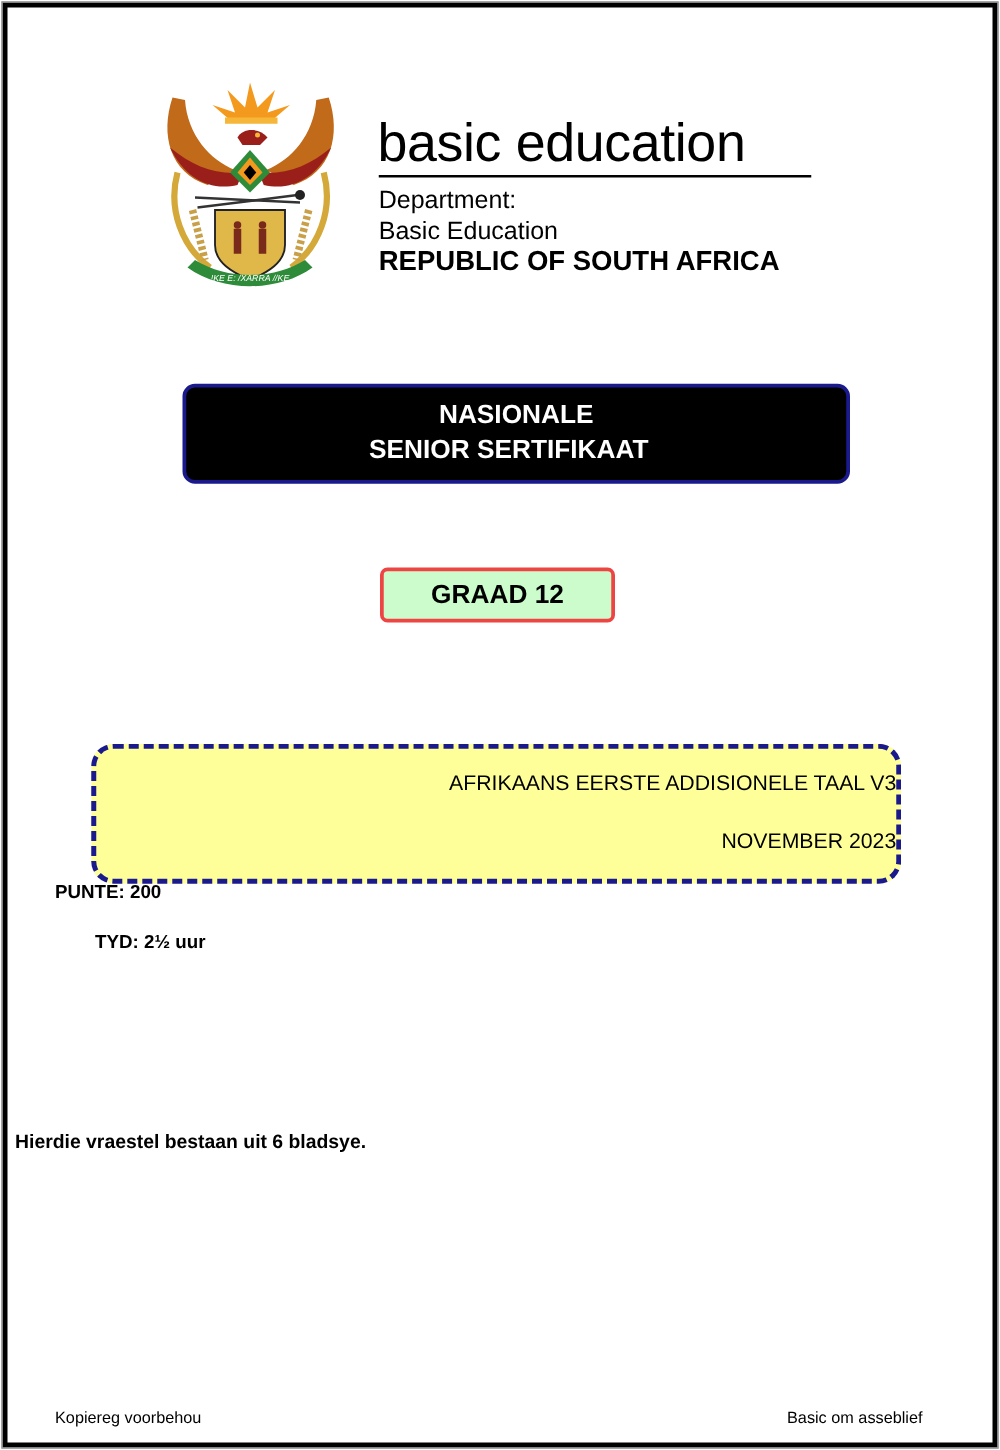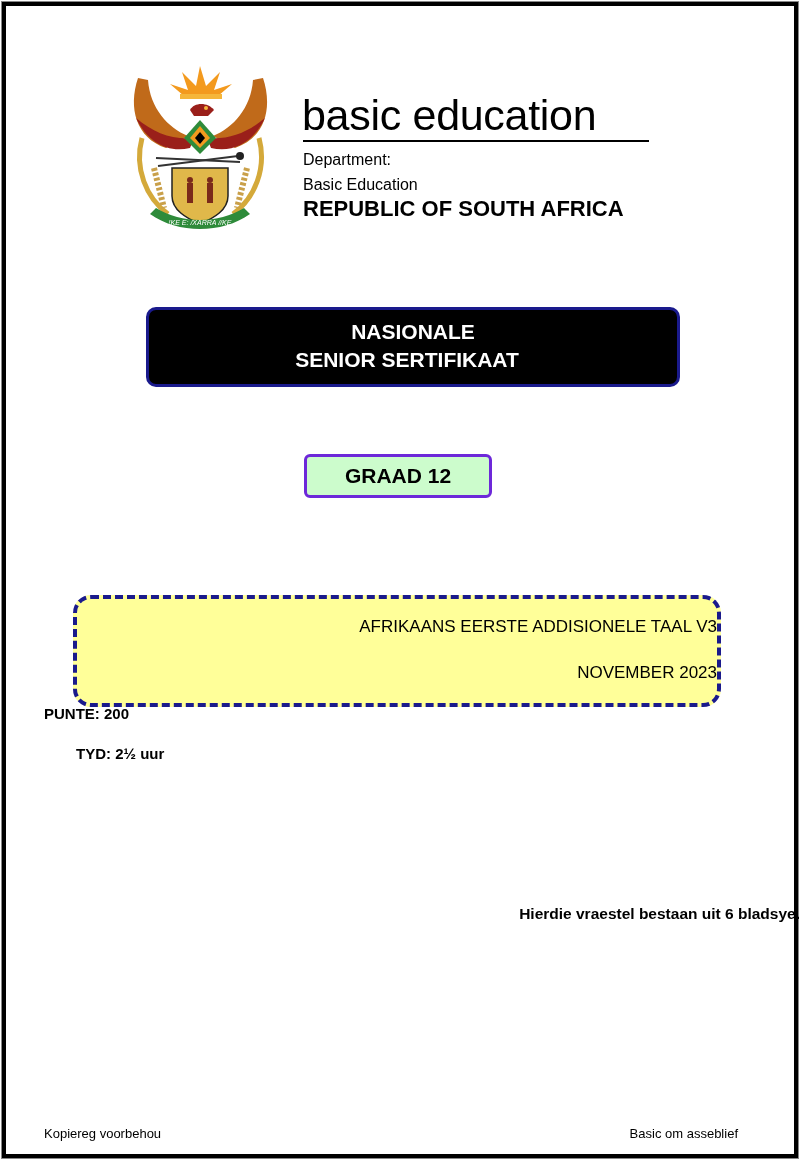--- a/index.html
+++ b/index.html
@@ -6,46 +6,46 @@
     body { width: 800px; height: 1160px; position: relative; overflow: hidden;
            font-family: "Liberation Sans", sans-serif; color: #000; }
     .page-frame { position: absolute; left: 2px; top: 2px; width: 788px; height: 1148px;
                   border: 4px solid #000; outline: 1px solid #888; }
 
     .logo-block { position: absolute; left: 128px; top: 58px; width: 530px; height: 180px; }
     .coat { position: absolute; left: 0; top: 0; width: 145px; height: 176px; }
     .brand-title { position: absolute; left: 174px; top: 34px; font-size: 43px; line-height: 46px;
                    letter-spacing: -0.3px; color: #000; }
     .brand-rule { position: absolute; left: 175px; top: 82px; width: 346px; height: 2px; background: #000; }
-    .dept-line { position: absolute; left: 175px; font-size: 16px; line-height: 24px; }
+    .dept-line { position: absolute; left: 175px; font-size: 20px; line-height: 24px; }
     .dept1 { top: 90px; }
     .dept2 { top: 115px; }
     .dept3 { top: 139px; font-weight: bold; font-size: 22px; }
 
     .nss-box { position: absolute; left: 146px; top: 307px; width: 498px; height: 74px;
                background: #000; border: 3px solid #1a1a8c; border-radius: 10px;
                color: #fff; font-weight: bold; font-size: 21px; text-align: center; padding-left: 30px; }
     .nss-box .l1 { position: absolute; left: 0; right: 0; top: 10px; }
     .nss-box .l2 { position: absolute; left: 0; right: 12px; top: 38px; }
 
     .grade-box { position: absolute; left: 304px; top: 454px; width: 182px; height: 38px;
-                 background: #ccfccc; border: 3px solid #6d28d9; border-radius: 6px;
+                 background: #ccfccc; border: 3px solid #ef4444; border-radius: 6px;
                  font-weight: bold; font-size: 21px; text-align: center; line-height: 38px; }
 
     .subject-box { position: absolute; left: 73px; top: 555px; width: 640px; height: 104px;
                    background: #ffff99; border: 4px dashed #1a1a8c; border-radius: 18px;
                    font-weight: normal; font-size: 17px; text-align: right; margin-top: 40px; }
     .subject-box .s1 { position: absolute; left: 0; right: 0; top: 18px; }
     .subject-box .s2 { position: absolute; left: 0; right: 0; top: 64px; }
 
     .meta { position: absolute; left: 44px; font-weight: bold; font-size: 15px; }
     .meta-punte { top: 705px; }
     .meta-tyd { top: 745px; margin-left: 32px; }
 
-    .pages-note { position: absolute; left: 12px; right: 0; top: 905px; text-align: right;
+    .pages-note { position: absolute; left: 12px; right: 0; top: 905px; text-align: left;
                   font-weight: bold; font-size: 15.5px; }
 
     .footer-left { position: absolute; left: 44px; top: 1126px; font-size: 13px; }
     .footer-right { position: absolute; right: 62px; top: 1126px; font-size: 13px; }
   </style>
 </head>
 <body>
 
 <div class="page-frame"></div>
 

